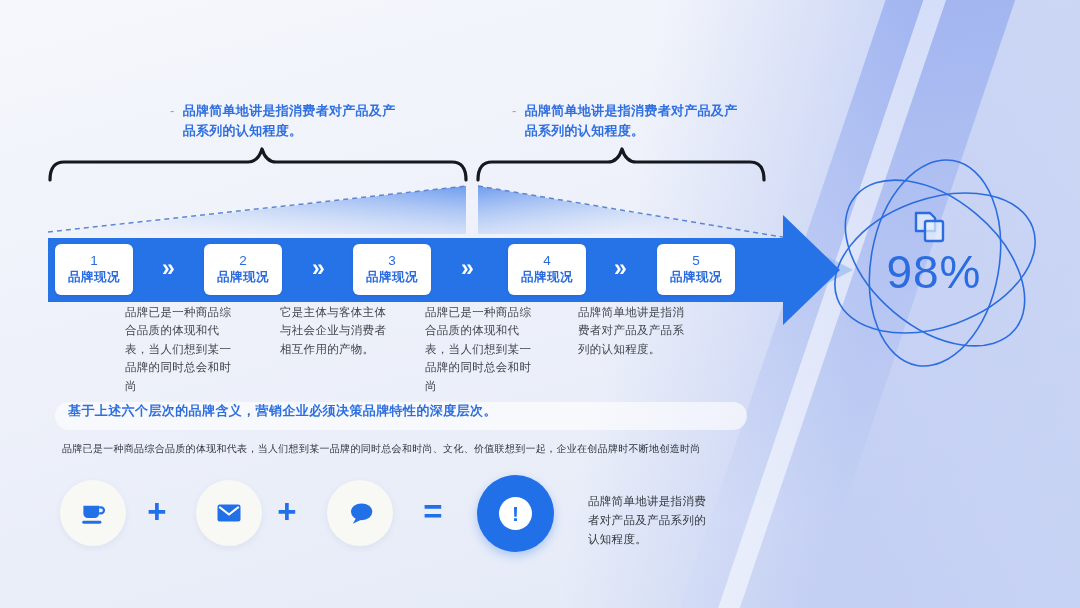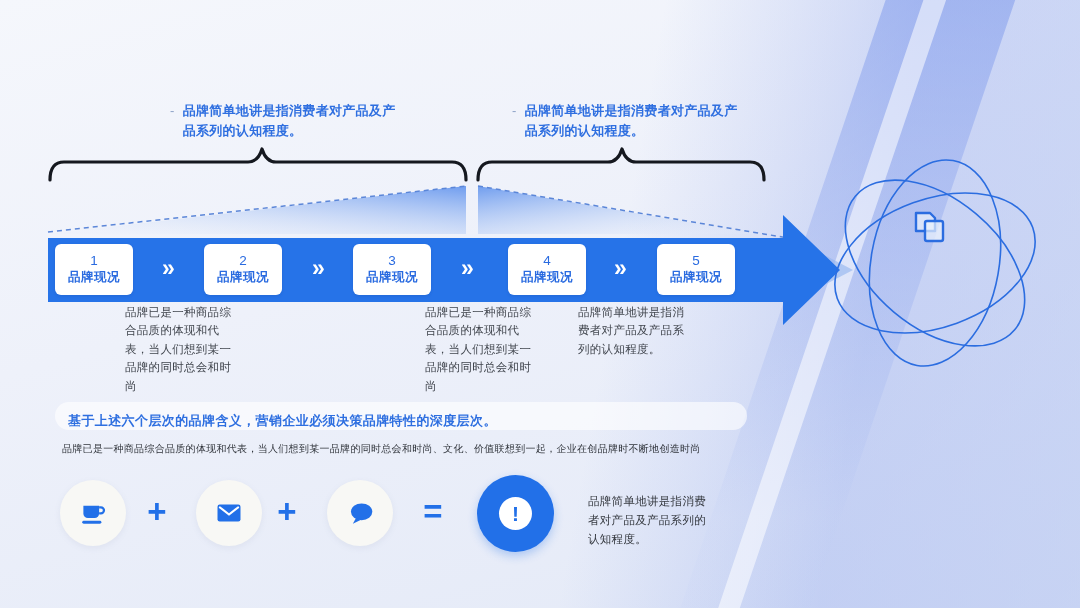--- a/index.html
+++ b/index.html
@@ -32,21 +32,21 @@
   .step-num{font-size:13.5px;font-weight:500;line-height:1.1;}
   .step-label{font-size:12.5px;font-weight:700;line-height:1.2;letter-spacing:.5px;}
   .chevron{position:absolute;top:253px;width:30px;text-align:center;color:#ffffff;
     font-size:23px;font-weight:700;line-height:30px;letter-spacing:-1px;}
   
   .caption{position:absolute;top:303px;width:116px;color:#40454d;font-size:11.5px;
     line-height:1.6;letter-spacing:.3px;}
   .cap-1{left:125px}.cap-2{left:280px}.cap-3{left:425px}.cap-4{left:578px}
   
   .highlight-pill{position:absolute;left:55px;top:402px;width:692px;height:28px;border-radius:14px;
-    background:rgba(255,255,255,.62);display:flex;align-items:flex-end;}
+    background:rgba(255,255,255,.62);display:flex;align-items:flex-start;}
   .highlight-pill span{padding-left:13px;color:#2e6fe0;font-size:13px;font-weight:600;letter-spacing:.4px;}
   .body-text{position:absolute;left:62px;top:442px;width:1000px;color:#30343b;font-size:10px;
     letter-spacing:.3px;}
   
   .f-circle{position:absolute;top:480px;width:66px;height:66px;border-radius:50%;background:#f8f8f5;
     display:flex;align-items:center;justify-content:center;box-shadow:0 2px 6px rgba(120,130,160,.10);}
   .f-op{position:absolute;top:494px;width:30px;text-align:center;color:#2270e8;
     font-size:33px;font-weight:700;line-height:36px;}
   .f-alert{position:absolute;left:477px;top:475px;width:77px;height:77px;border-radius:50%;
     background:#2270e8;display:flex;align-items:center;justify-content:center;
@@ -103,20 +103,21 @@
       <ellipse cx="135" cy="131" rx="104" ry="64" transform="rotate(40 135 131)"></ellipse>
       <ellipse cx="135" cy="131" rx="104" ry="64" transform="rotate(160 135 131)"></ellipse>
     </g>
   </svg>
   <svg class="copy-icon" width="44" height="42" viewBox="0 0 44 42">
     <g fill="rgba(235,242,252,0.7)" stroke="#2b6de0" stroke-width="2.4" stroke-linejoin="round">
       <path d="M8 6 h14 l5 5 v13 h-19 z"></path>
       <rect x="17" y="14" width="18" height="20" rx="2"></rect>
     </g>
   </svg>
+  <div class="stat-value">98%</div>
 
   <div class="annotation ann-left">
     <span class="marker">-</span>
     <span>品牌简单地讲是指消费者对产品及产品系列的认知程度。</span>
   </div>
   <div class="annotation ann-right">
     <span class="marker">-</span>
     <span>品牌简单地讲是指消费者对产品及产品系列的认知程度。</span>
   </div>
 
@@ -139,20 +140,21 @@
     <span class="step-num">4</span>
     <span class="step-label">品牌现况</span>
   </div>
   <div class="chevron" style="left:605px">»</div>
   <div class="step-card" style="left:657px">
     <span class="step-num">5</span>
     <span class="step-label">品牌现况</span>
   </div>
 
   <div class="caption cap-1">品牌已是一种商品综合品质的体现和代表，当人们想到某一品牌的同时总会和时尚</div>
+  <div class="caption cap-2">它是主体与客体主体与社会企业与消费者相互作用的产物。</div>
   <div class="caption cap-3">品牌已是一种商品综合品质的体现和代表，当人们想到某一品牌的同时总会和时尚</div>
   <div class="caption cap-4">品牌简单地讲是指消费者对产品及产品系列的认知程度。</div>
 
   <div class="highlight-pill">
     <span>基于上述六个层次的品牌含义，营销企业必须决策品牌特性的深度层次。</span>
   </div>
   <div class="body-text">品牌已是一种商品综合品质的体现和代表，当人们想到某一品牌的同时总会和时尚、文化、价值联想到一起，企业在创品牌时不断地创造时尚</div>
 
   <div class="f-circle" style="left:60px">
     <svg width="27" height="27" viewBox="0 0 24 24">

